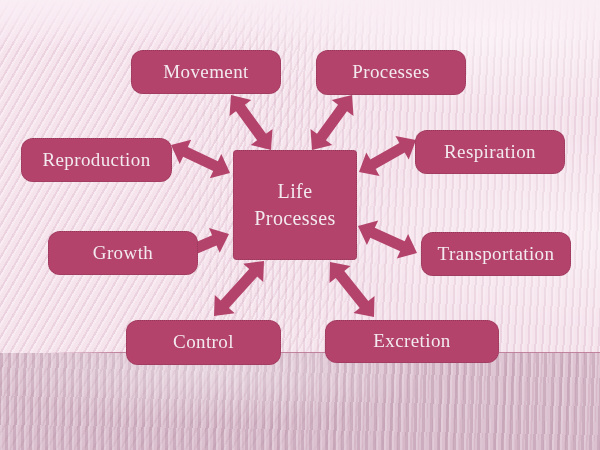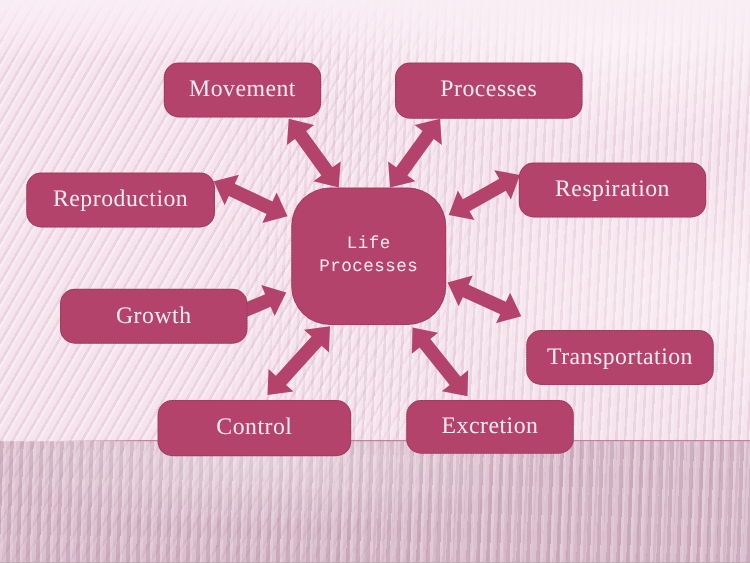--- a/index.html
+++ b/index.html
@@ -53,29 +53,29 @@
     display:flex;align-items:center;justify-content:center;
     background:var(--fill,#b3436b);
     color:var(--txt,#f3eaef);
     border-radius:12px;
     outline:1px dotted rgba(104,42,62,.4);
     outline-offset:-1px;
     font-size:19px;letter-spacing:.4px;
     text-align:center;line-height:1.3;
     box-sizing:border-box;padding:0 6px;
   }
-  .node.center{border-radius:31px;font-size:14px;line-height:1.35;font-family:Liberation Mono, monospace;}
-  #n-movement      {left:131px;top:50px; width:126px;height:44px;}
+  .node.center{border-radius:4px;font-size:20px;line-height:1.35;}
+  #n-movement      {left:131px;top:50px; width:150px;height:44px;}
   #n-nutrition     {left:316px;top:50px; width:150px;height:45px;}
   #n-reproduction  {left:21px; top:138px;width:151px;height:44px;}
   #n-respiration   {left:415px;top:130px;width:150px;height:44px;align-items:center;}
   #n-growth        {left:21px; top:231px;width:150px;height:44px;margin-left:27px;}
-  #n-transportation{left:421px;top:232px;width:150px;height:44px;margin-top:32px;}
+  #n-transportation{left:421px;top:232px;width:150px;height:44px;}
   #n-control       {left:126px;top:320px;width:155px;height:45px;}
-  #n-excretion     {left:325px;top:320px;width:134px;height:43px;font-family:Liberation Serif, serif;}
+  #n-excretion     {left:325px;top:320px;width:174px;height:43px;font-family:Liberation Serif, serif;}
   #n-center        {left:233px;top:150px;width:124px;height:110px;}
 </style>
 </head>
 <body>
 
 <div class="canvas">
   <div class="bg-diag"></div>
   <div class="bg-vert"></div>
   <div class="bg-sheens"></div>
   <div class="bg-bottom"></div>

